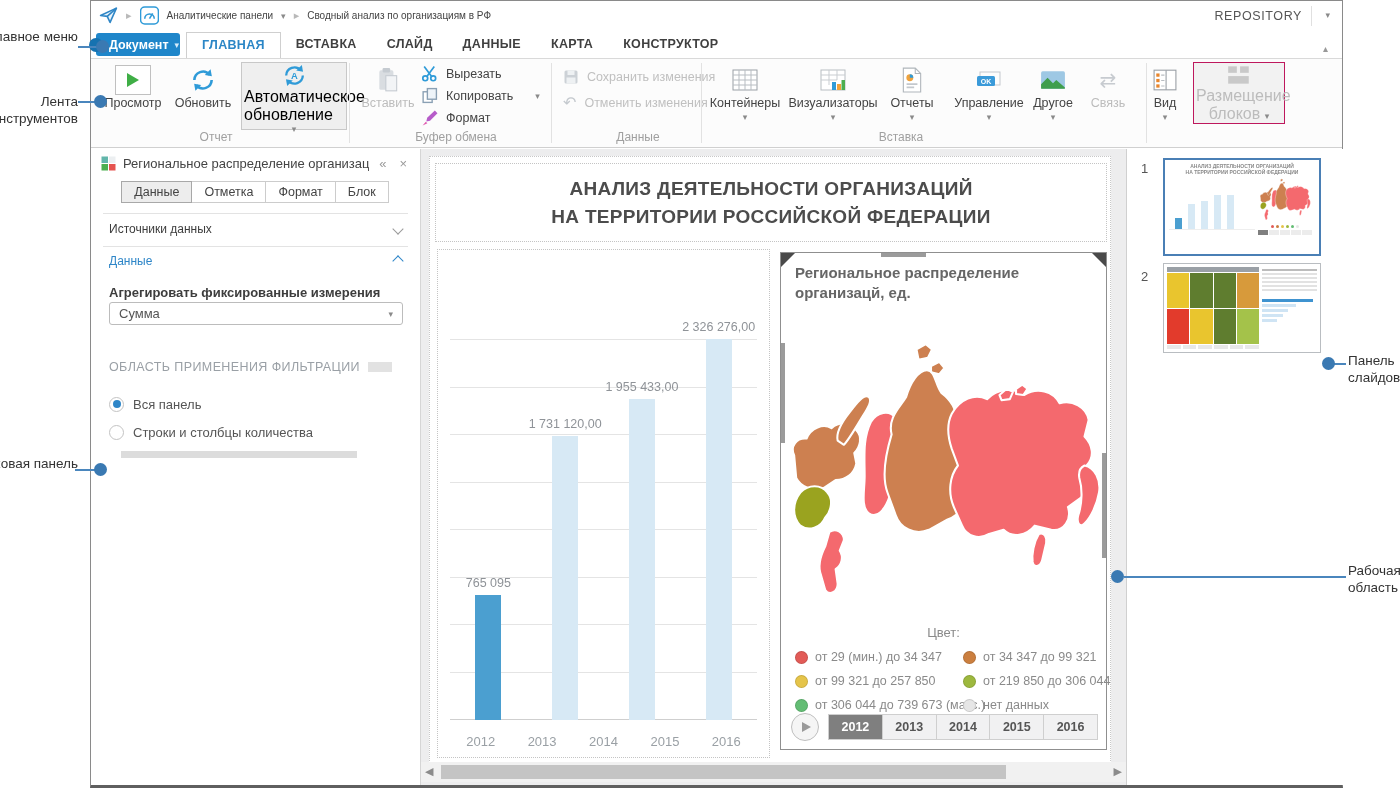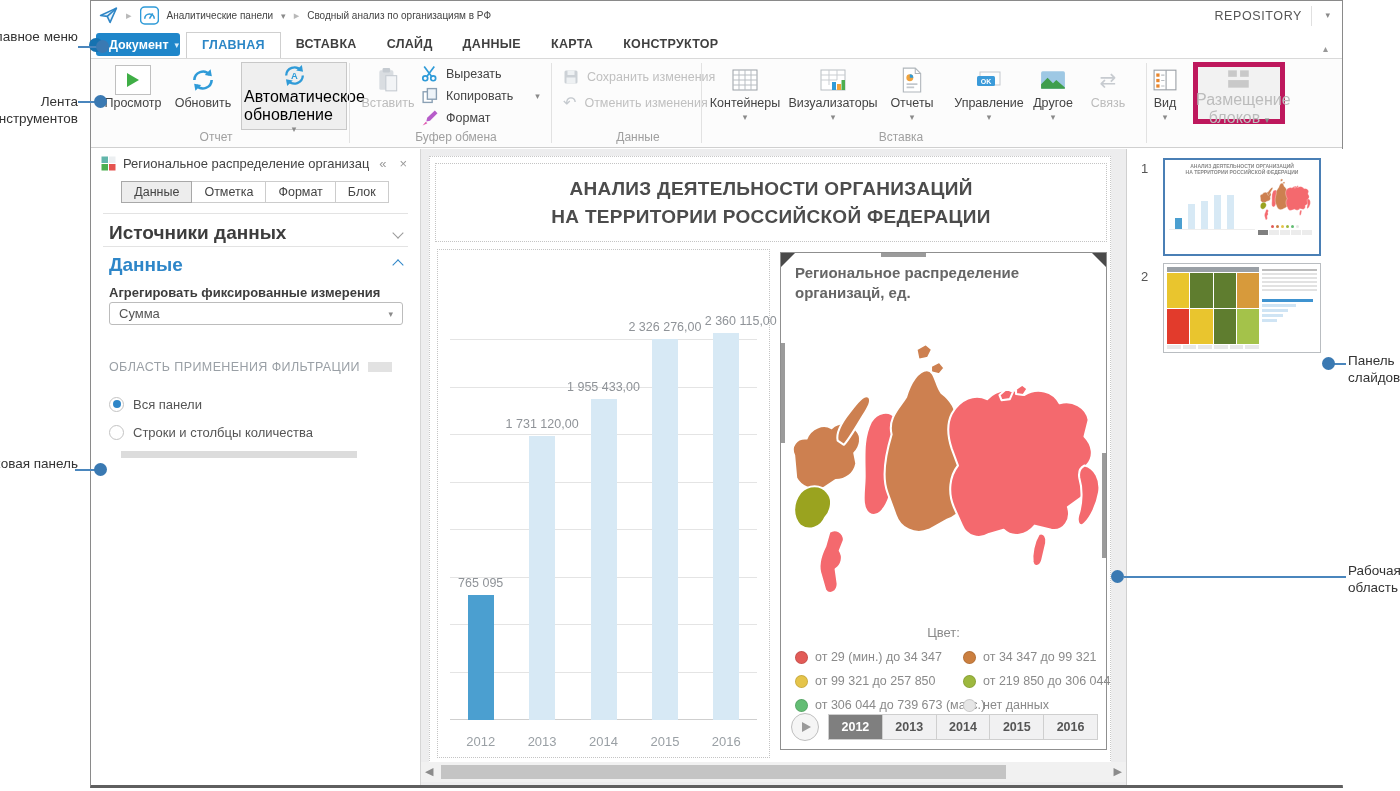--- a/index.html
+++ b/index.html
@@ -48,42 +48,42 @@
   .rbig { position:absolute; top:4px; width:84px; display:flex; flex-direction:column; align-items:center; }
   .rbig .ric { height:33px; display:flex; align-items:center; justify-content:center; }
   .rbig .rlb { font-size:12.5px; color:#444; text-align:center; line-height:15px; }
   .rbig .caret { font-size:9px; margin-top:1px; }
   .rbig.disabled .rlb { color:#bcbcbc; }
   .rsmall { position:absolute; display:flex; align-items:center; gap:8px; font-size:12.5px; color:#444; }
   .rsmall.disabled { color:#c0c0c0; }
   #auto-box { position:absolute; left:150px; top:3px; width:106px; height:68px; background:#efefef;
     border:1px solid #c8c8c8; display:flex; flex-direction:column; align-items:center; }
   #layout-box { position:absolute; left:1102px; top:3px; width:92px; height:62px; background:#f2f2f2;
-    border:5px solid #be185d; display:flex; flex-direction:column; align-items:center; }
+    border:1px solid #be185d; display:flex; flex-direction:column; align-items:center; }
   .playbox { width:36px; height:30px; border:1px solid #c0c0c0; background:#fff; display:flex;
     align-items:center; justify-content:center; }
   .playtri { width:0; height:0; border-left:12px solid #3fae46; border-top:7px solid transparent;
     border-bottom:7px solid transparent; }
 
   
   #content { position:absolute; left:0; top:148px; right:0; bottom:0; }
 
   
   #sidebar { position:absolute; left:0; top:0; width:330px; height:100%; background:#fff;
     border-right:1px solid #d5d5d5; }
   #sb-head { position:absolute; left:0; top:0; right:0; height:28px; display:flex; align-items:center;
     padding:0 10px; gap:7px; }
   #sb-title { font-size:13px; color:#444; flex:1; white-space:nowrap; overflow:hidden; }
   .sb-ctl { color:#9a9a9a; font-size:13px; padding:0 3px; }
   #sb-tabs { position:absolute; left:0; top:32px; width:100%; display:flex; justify-content:center; }
   .sb-tab { padding:3px 12px; font-size:12.5px; color:#444; border:1px solid #ccc; background:#fff; margin-left:-1px; }
   .sb-tab.active { background:#ededed; border-color:#a8a8a8; position:relative; z-index:2; }
   .sb-div { position:absolute; left:12px; right:12px; height:1px; background:#e3e3e3; }
   .sb-sect { position:absolute; left:18px; right:18px; display:flex; align-items:center; justify-content:space-between;
-    font-size:19px; font-weight:bold; color:#3d3d3d; }
+    font-size:12px; font-weight:normal; color:#3d3d3d; }
   .sb-sect.blue { color:#2e86c8; }
   .chev { width:8px; height:8px; border-right:1.6px solid #9a9a9a; border-bottom:1.6px solid #9a9a9a; }
   .chev.down { transform:rotate(45deg); }
   .chev.up { transform:rotate(-135deg); border-color:#2e86c8; }
   #agg-label { position:absolute; left:18px; top:136px; font-size:13px; font-weight:bold; color:#3d3d3d; }
   #agg-select { position:absolute; left:18px; top:153px; width:294px; height:23px; border:1px solid #bcbcbc;
     border-radius:3px; background:#fff; font-size:13px; color:#555; display:flex; align-items:center;
     justify-content:space-between; padding:0 9px; }
   #mark-all { position:absolute; left:18px; top:180px; width:294px; height:23px; border:1px solid #bcbcbc;
     border-radius:3px; background:#fff; font-size:13px; color:#555; display:flex; align-items:center; justify-content:center; }
@@ -486,21 +486,21 @@
           <span>Сумма</span>
           <span class="caret">▾</span>
         </div>
         <div id="scope-label">
           <span>ОБЛАСТЬ ПРИМЕНЕНИЯ ФИЛЬТРАЦИИ</span>
           <span class="mini-scroll"></span>
         </div>
         <div id="radio-group">
             <div class="radio-row">
               <span class="radio sel"></span>
-              <span class="radio-lb">Вся панели</span>
+              <span class="radio-lb">Вся панель</span>
             </div>
             <div class="radio-row">
               <span class="radio"></span>
               <span class="radio-lb">Строки и столбцы количества</span>
             </div>
           </div>
         <div id="sb-hscroll"></div>
       </div>
 
       <div id="workspace">
@@ -533,24 +533,20 @@
                     <div class="bar" style="height: 284px;"></div>
                     <div class="bar-vlabel" style="bottom: 289px;">1 731 120,00</div>
                   </div>
                   <div class="bar-slot">
                     <div class="bar" style="height: 321px;"></div>
                     <div class="bar-vlabel" style="bottom: 326px;">1 955 433,00</div>
                   </div>
                   <div class="bar-slot">
                     <div class="bar" style="height: 381px;"></div>
                     <div class="bar-vlabel" style="bottom: 386px;">2 326 276,00</div>
-                  </div>
-                  <div class="bar-slot">
-                    <div class="bar" style="height: 387px;"></div>
-                    <div class="bar-vlabel" style="bottom: 392px; transform: translateX(-30%);">2 360 115,00</div>
                   </div>
                 </div>
             </div>
             <div id="axis-labels">
                 <div>2012</div>
                 <div>2013</div>
                 <div>2014</div>
                 <div>2015</div>
                 <div>2016</div>
               </div>

